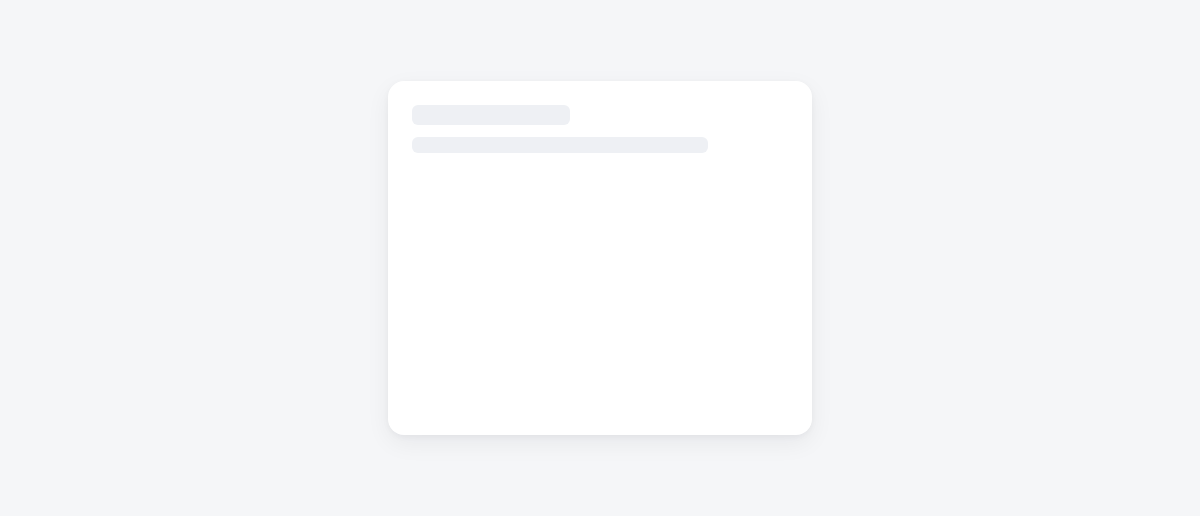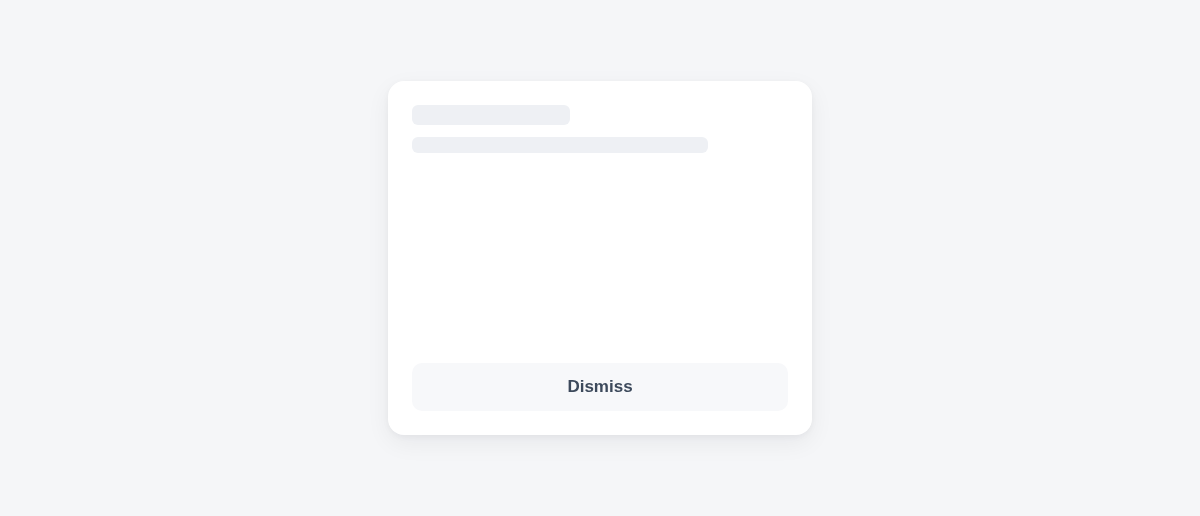--- a/index.html
+++ b/index.html
@@ -61,14 +61,13 @@
       text-align: center;
     }
   </style>
 </head>
 <body>
 
 <div class="card">
   <div class="skeleton-title"></div>
   <div class="skeleton-subtitle"></div>
   <div class="content-space"></div>
-  <button class="dismiss-button">Dismiss</button>
 </div>
 
 </body></html>

